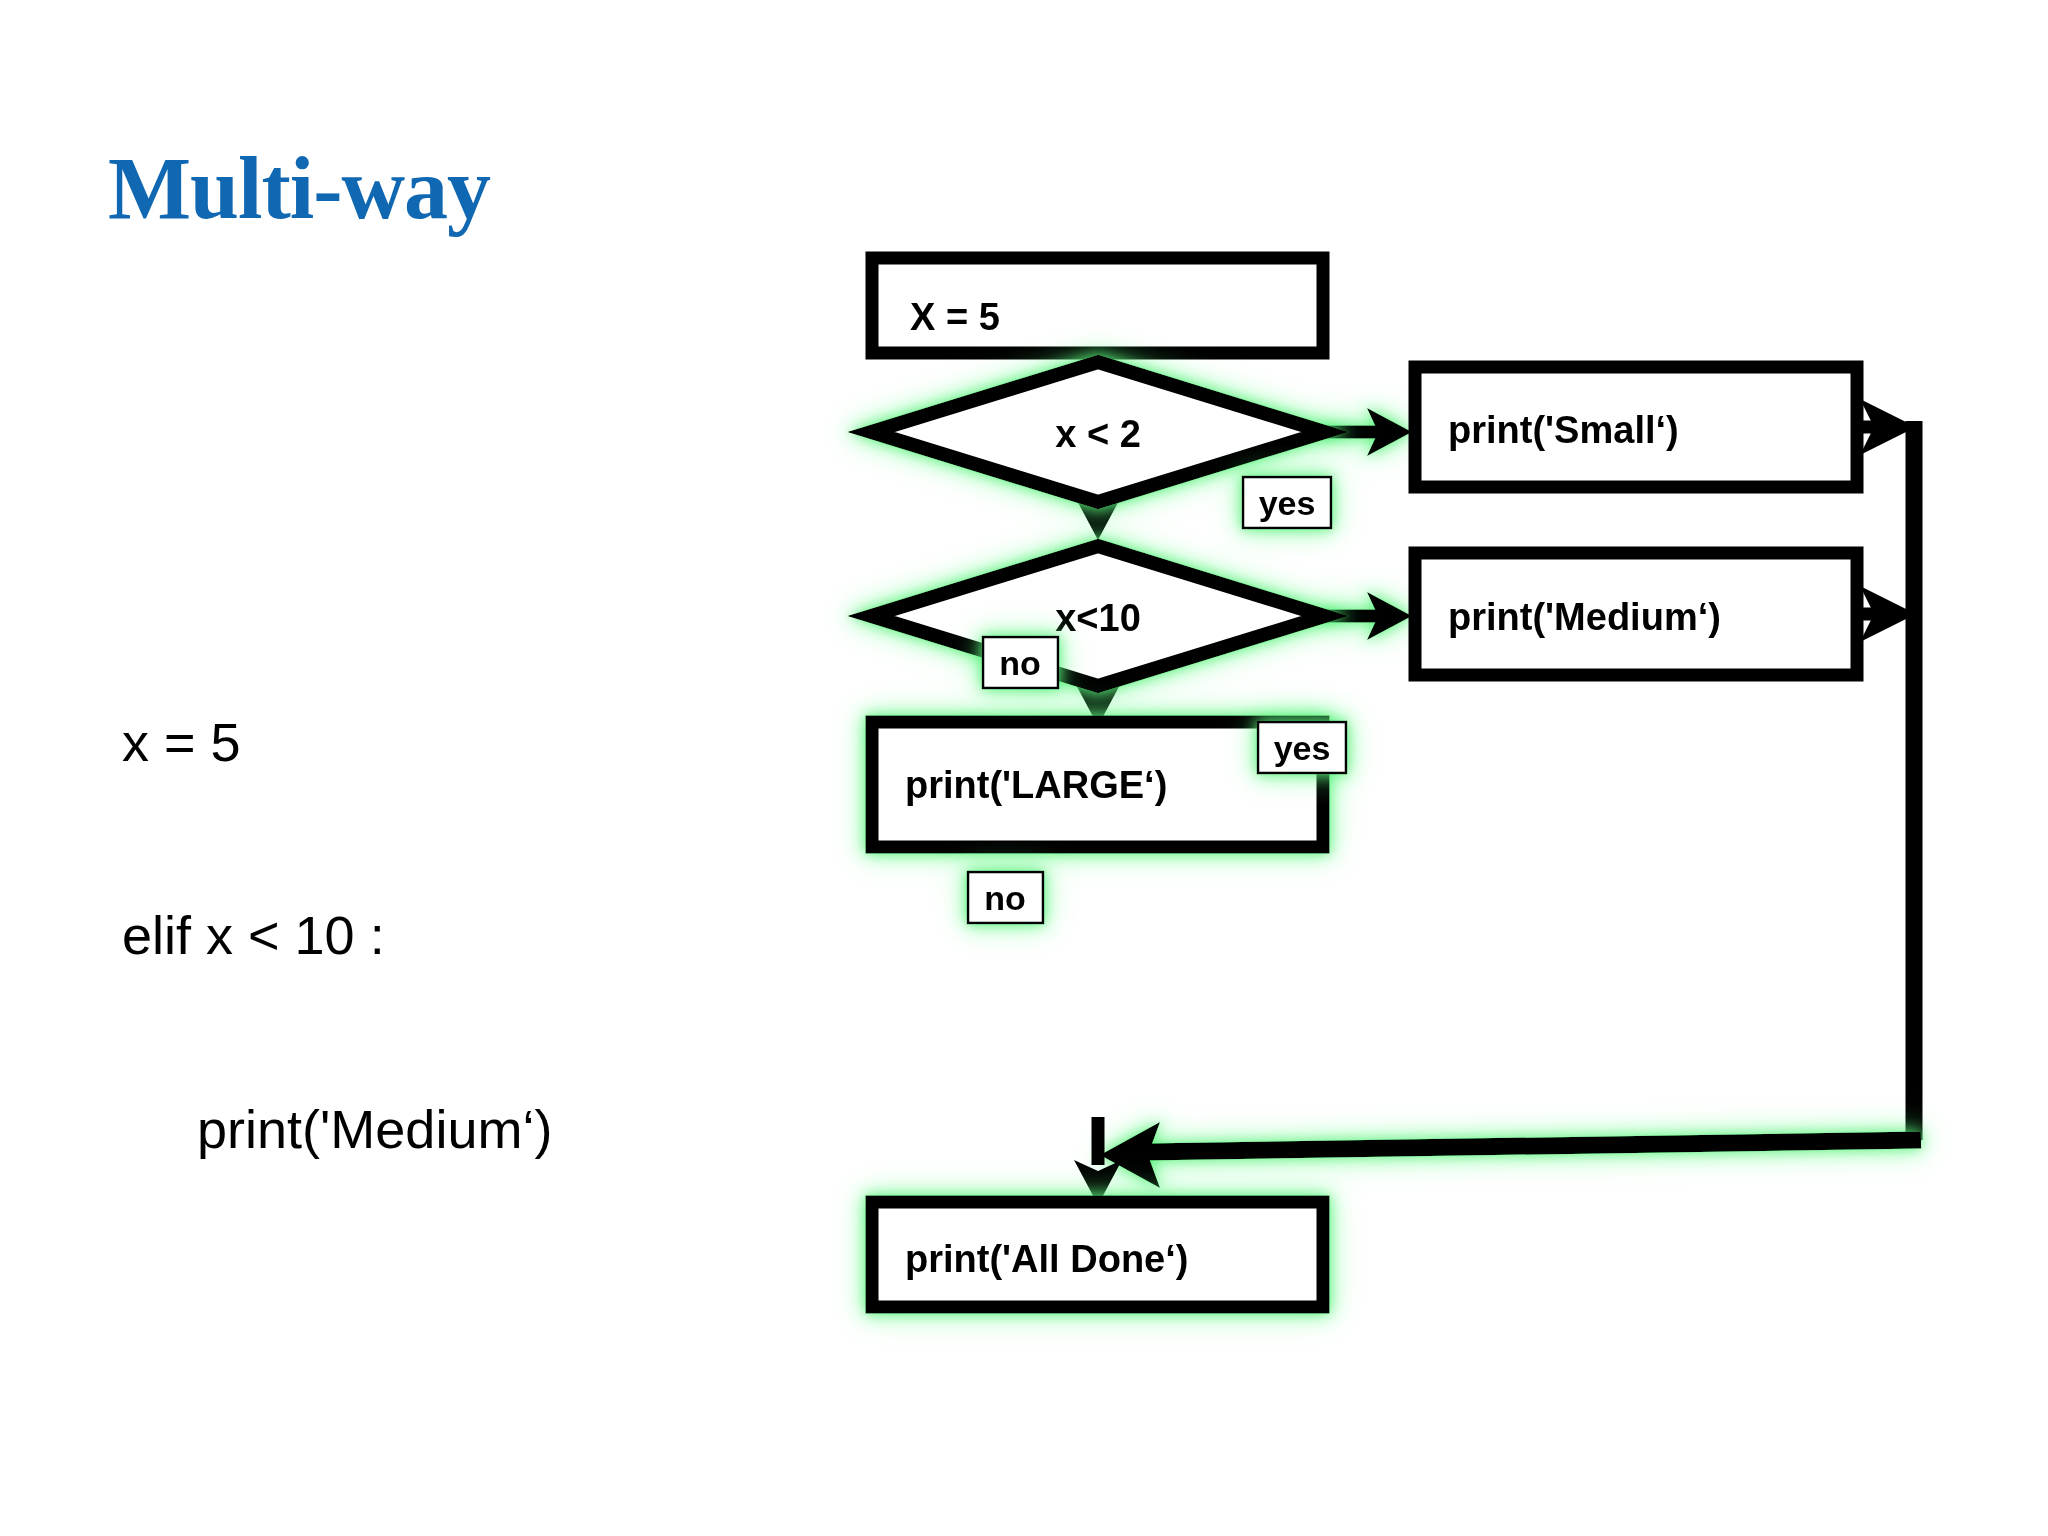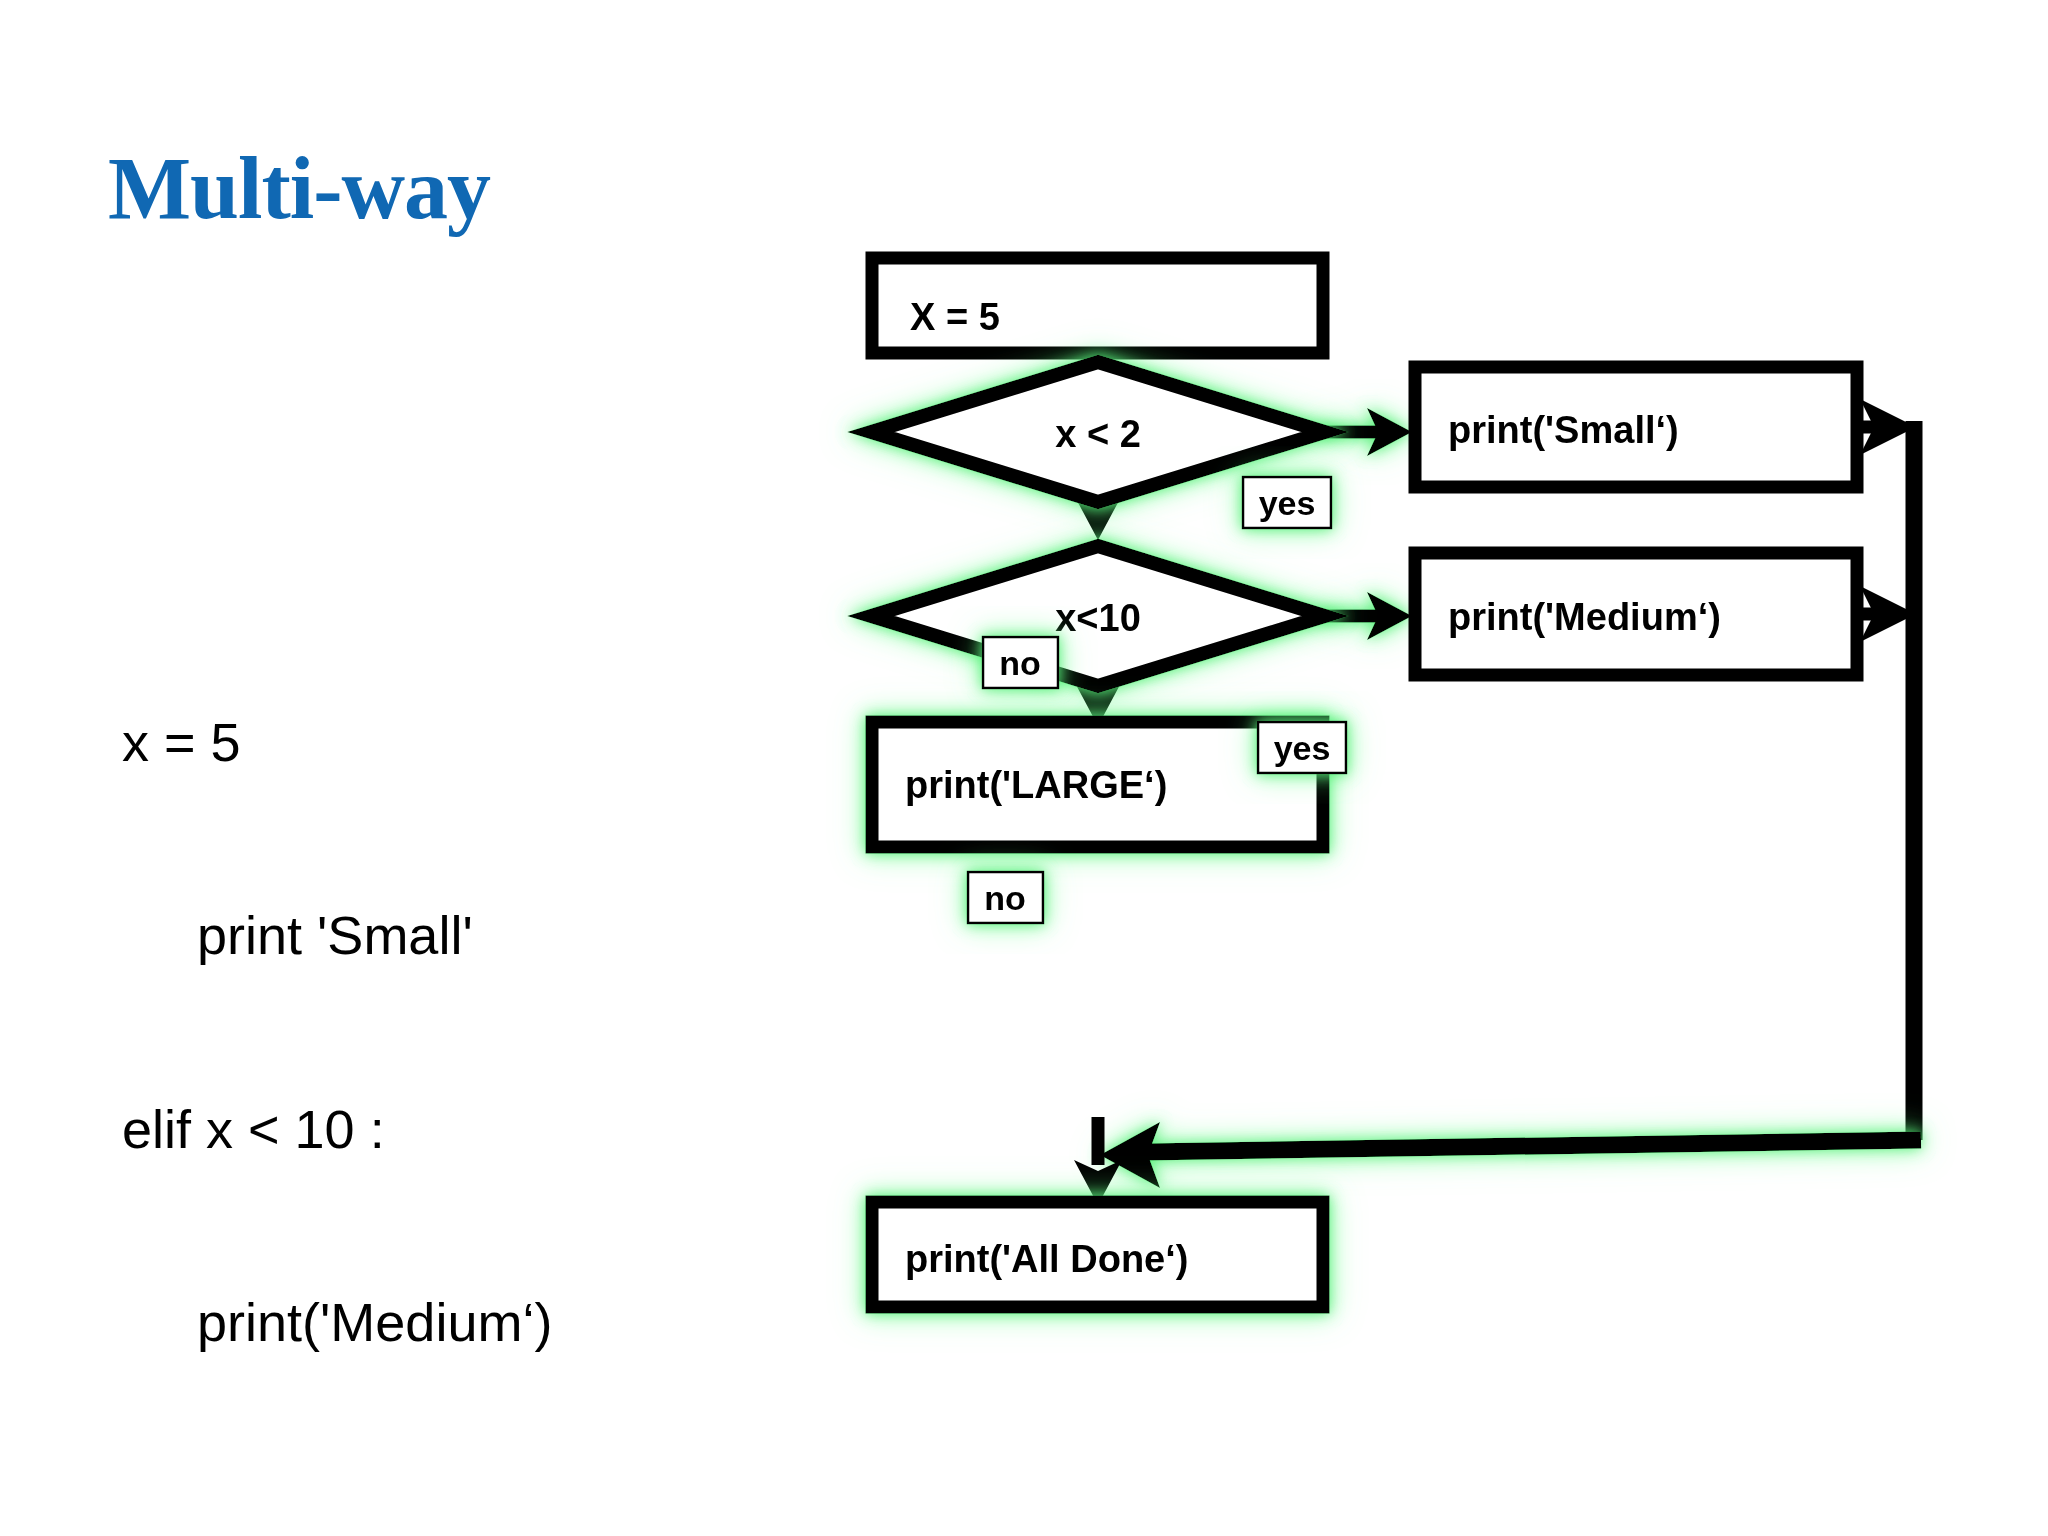--- a/index.html
+++ b/index.html
@@ -77,21 +77,20 @@
 </style>
 </head>
 <body>
 
 <div id="slide">
 
   <div id="slide-title">Multi-way</div>
 
   <div id="code-block">
     <span class="code-line">x = 5</span>
-    <span class="code-line">     print 'Small'</span>
     <span class="code-line">elif x &lt; 10 :</span>
     <span class="code-line">     print('Medium‘)</span>
     
     
     
   </div>
 
   <div id="flow-wrap">
     <svg id="flowchart" viewBox="0 0 2048 1536" xmlns="http://www.w3.org/2000/svg">
       <defs>

